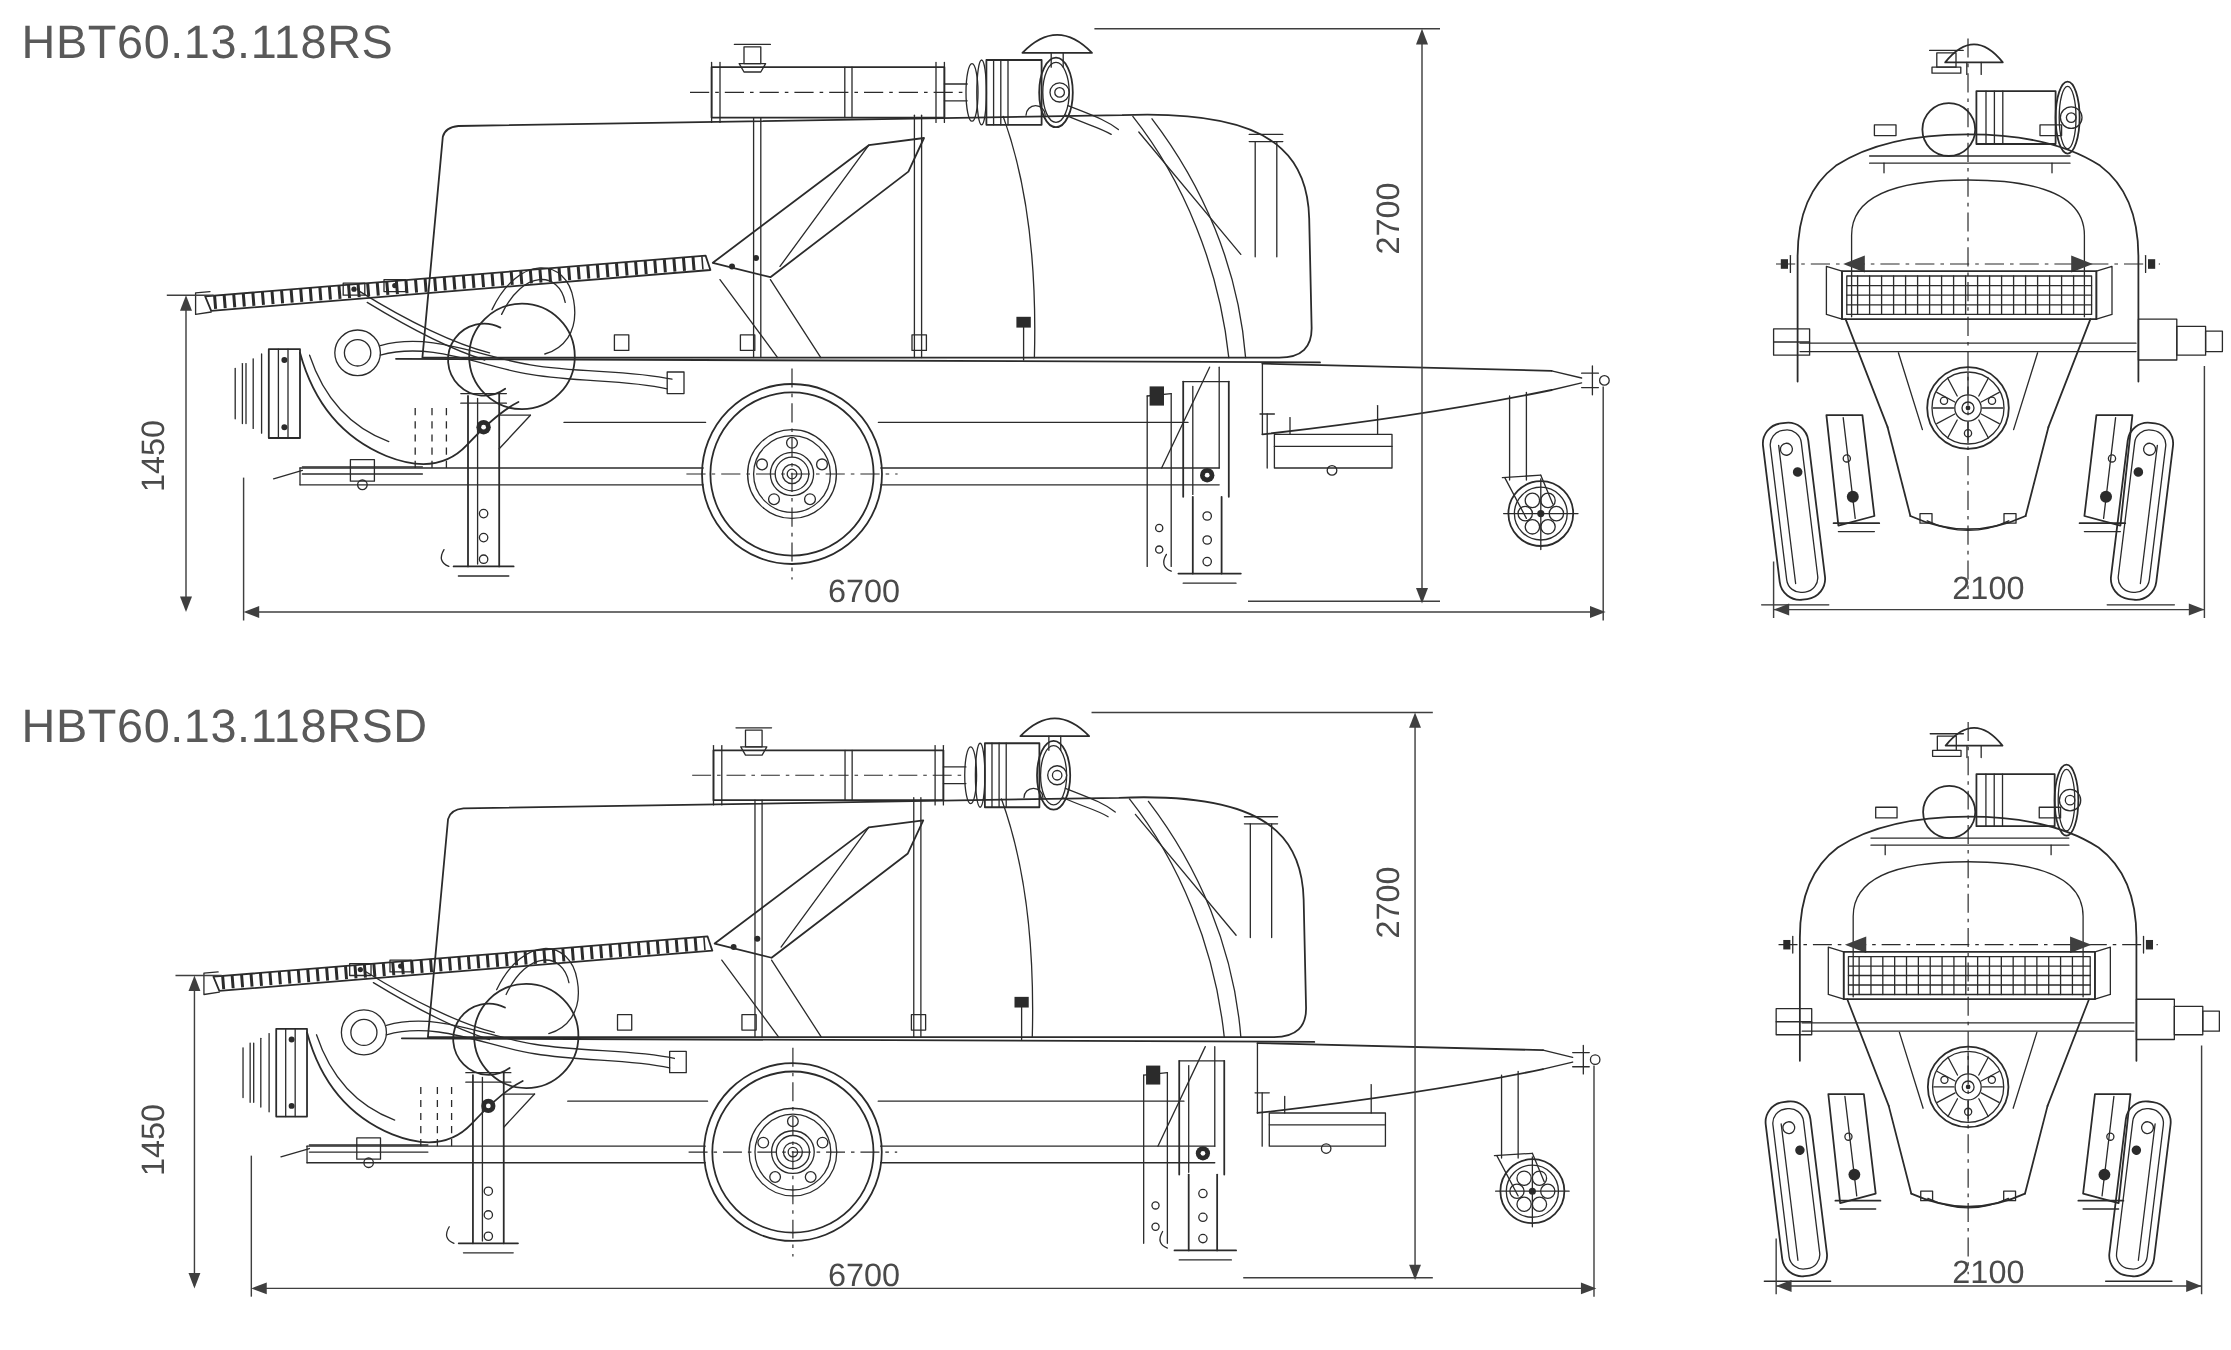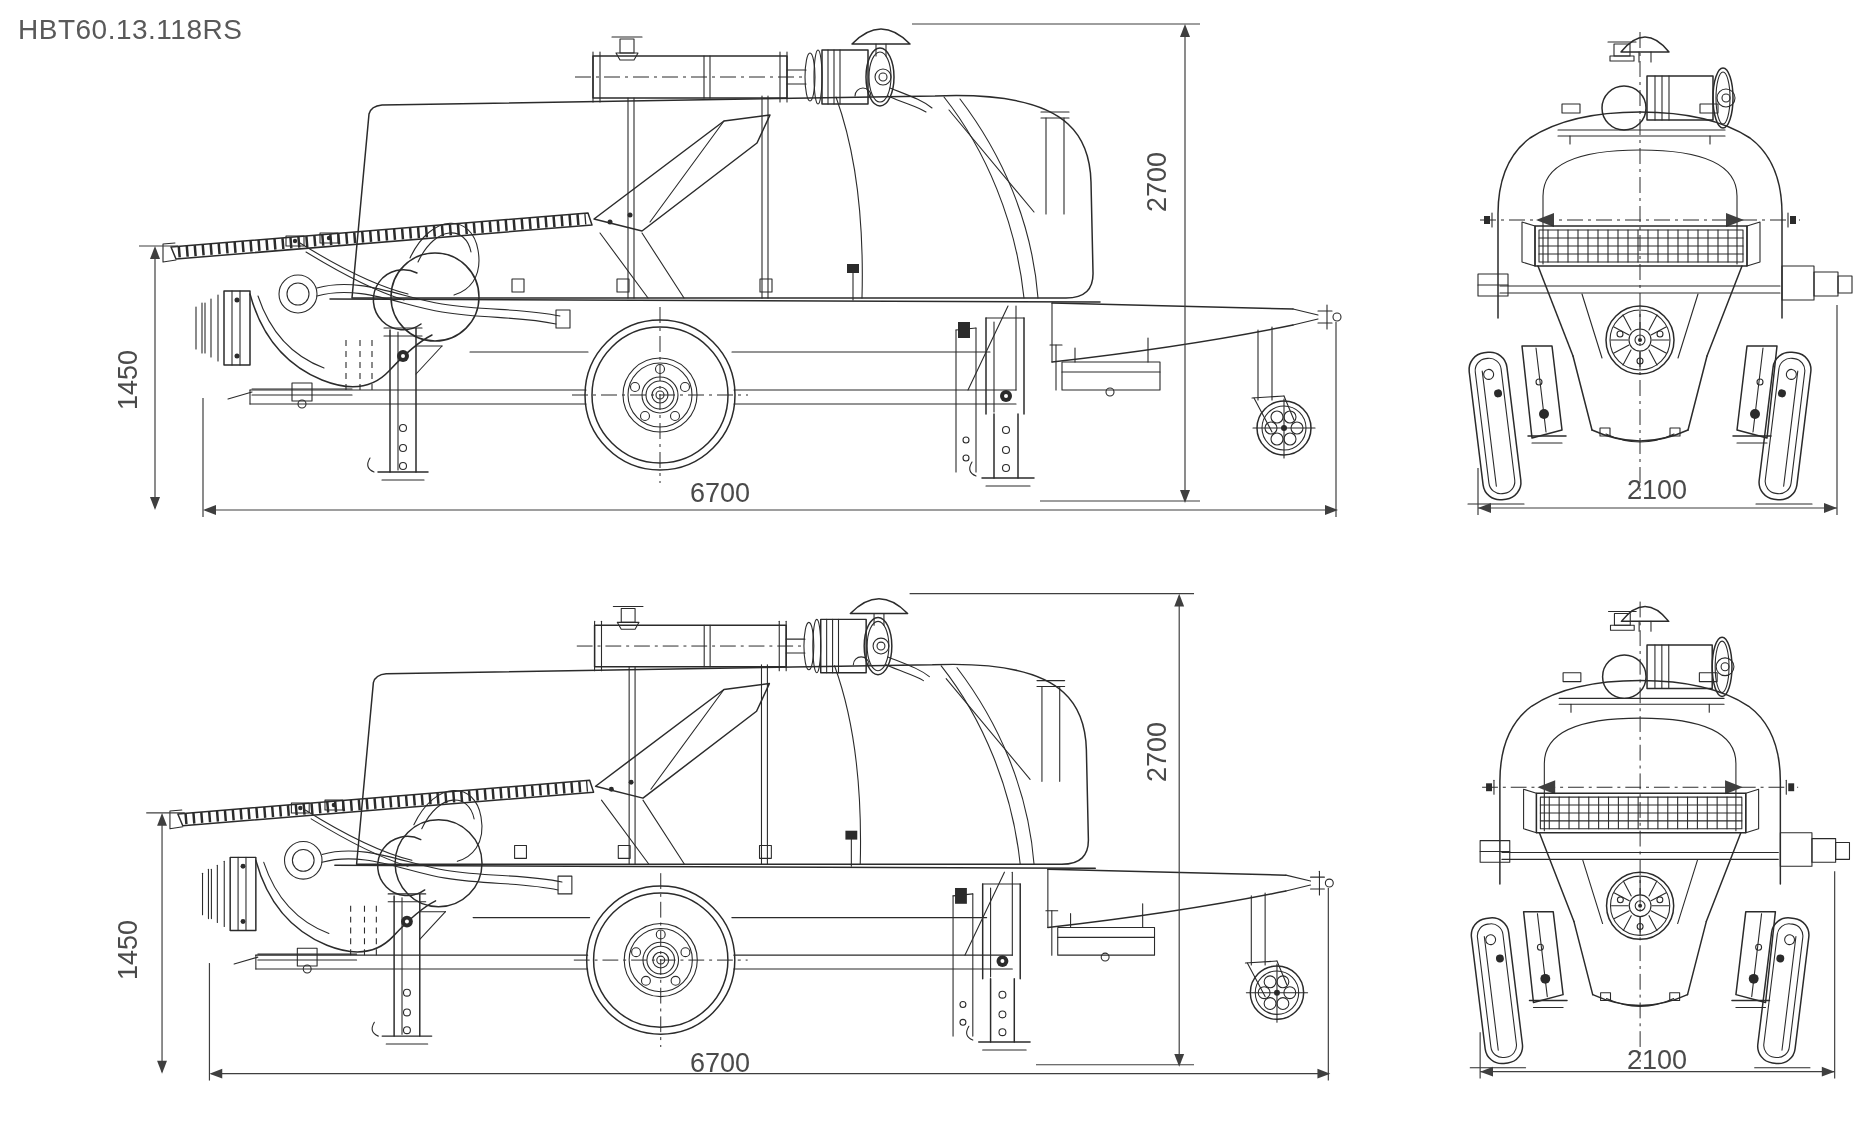--- a/index.html
+++ b/index.html
@@ -5,21 +5,21 @@
   html,body{margin:0;padding:0;background:#ffffff;}
   .canvas{
     position:relative;width:1859px;height:1125px;background:#ffffff;
     font-family:"Liberation Sans",sans-serif;overflow:hidden;
   }
   .row{position:absolute;left:0;width:1859px;height:562px;}
   .row.r1{top:0;}
   .row.r2{top:570px;height:555px;}
   .model-title{
     position:absolute;left:18px;top:14px;
-    font-size:28px;color:#595959;letter-spacing:.5px;
+    font-size:39px;color:#595959;letter-spacing:.5px;
   }
   svg{position:absolute;top:0;display:block;}
   svg.side{left:0;}
   svg.front{left:1440px;}
   .dimtext{
     font-family:"Liberation Sans",sans-serif;
     font-size:27px;fill:#4a4a4a;
   }
   .ln  {stroke:#2b2b2b;stroke-width:1.5;fill:none;stroke-linecap:round;stroke-linejoin:round;}
   .ln2 {stroke:#2b2b2b;stroke-width:1.1;fill:none;stroke-linecap:round;stroke-linejoin:round;}
@@ -459,20 +459,21 @@
       <text class="dimtext" x="720" y="502" text-anchor="middle">6700</text>
     </svg>
 
     <svg class="front" width="419" height="562" viewBox="0 0 419 562">
       <use href="#sym-front"></use>
       <text class="dimtext" x="217" y="499" text-anchor="middle">2100</text>
     </svg>
   </section>
 
   <section class="row r2">
+    <div class="model-title">HBT60.13.118RSD</div>
 
     <svg class="side" width="1440" height="555" viewBox="0 0 1440 555">
       <use href="#sym-side"></use>
       <text class="dimtext" x="137" y="380" text-anchor="middle" transform="rotate(-90 137 380)">1450</text>
       <text class="dimtext" x="1166" y="182" text-anchor="middle" transform="rotate(-90 1166 182)">2700</text>
       <text class="dimtext" x="720" y="502" text-anchor="middle">6700</text>
     </svg>
 
     <svg class="front" width="419" height="555" viewBox="0 0 419 555">
       <use href="#sym-front"></use>

